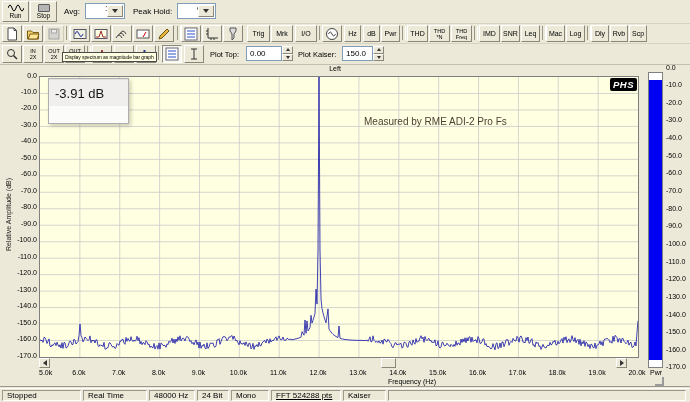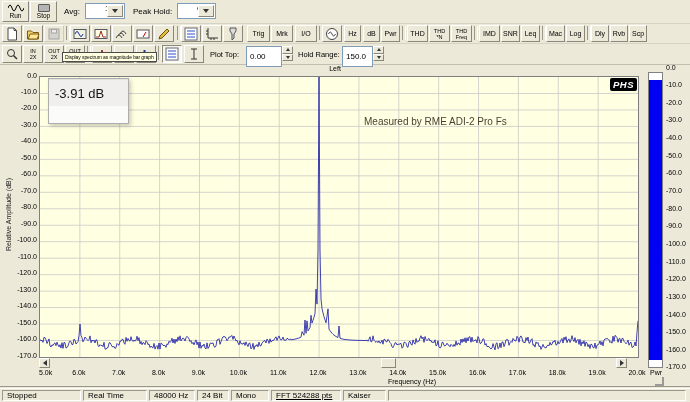--- a/index.html
+++ b/index.html
@@ -26,21 +26,21 @@
   .lbl{position:absolute;font-size:8px;top:7px}
   .lbl3{position:absolute;font-size:7.5px;top:6px}
   .combo{position:absolute;top:3px;height:16px;box-sizing:border-box;background:#fff;
         border:1px solid #7f9db9;font-size:8px;display:flex;align-items:flex-start;padding-left:19px;white-space:nowrap;overflow:hidden}
   .carr{position:absolute;right:1px;top:1px;bottom:1px;width:14px;background:#ece9d8;
         border:1px solid;border-color:#fff #8a8778 #8a8778 #fff;display:flex;align-items:center;justify-content:center}
   .tri-d{width:0;height:0;border-left:3px solid transparent;border-right:3px solid transparent;border-top:4px solid #333}
   .tri-u{width:0;height:0;border-left:3px solid transparent;border-right:3px solid transparent;border-bottom:4px solid #333}
   .tri-l{width:0;height:0;border-top:3px solid transparent;border-bottom:3px solid transparent;border-right:4px solid #333}
   .tri-r{width:0;height:0;border-top:3px solid transparent;border-bottom:3px solid transparent;border-left:4px solid #333}
-  .field{position:absolute;top:2px;height:21px;box-sizing:border-box;background:#fff;border:1px solid #7f9db9;
+  .field{position:absolute;top:2px;height:15px;box-sizing:border-box;background:#fff;border:1px solid #7f9db9;
         font-size:8px;display:flex;align-items:center;padding-left:3px}
   .spin{position:absolute;top:2px;width:11px;height:15px;display:flex;flex-direction:column}
   .spin div{flex:1;box-sizing:border-box;background:#ece9d8;border:1px solid;border-color:#fff #8a8778 #8a8778 #fff;
         display:flex;align-items:center;justify-content:center}
   .spin .tri-u{border-bottom-width:3px;border-left-width:2.5px;border-right-width:2.5px}
   .spin .tri-d{border-top-width:3px;border-left-width:2.5px;border-right-width:2.5px}
   .tooltip{position:absolute;left:62px;top:28px;z-index:40;background:#ffffe1;border:1px solid #4a4a4a;
         font-size:5px;letter-spacing:-.1px;padding:1px 2px;white-space:nowrap}
   
   #plot-svg{position:absolute;left:39px;top:76px;background:#ffffe1;border:1px solid #7f7f7f}
@@ -303,21 +303,21 @@
       <span>0.00</span>
     </div>
     <div class="spin" style="left:282px">
       <div>
           <span class="tri-u"></span>
         </div>
       <div>
           <span class="tri-d"></span>
         </div>
     </div>
-    <span class="lbl3" style="left:298px">Hold Range:</span>
+    <span class="lbl3" style="left:298px">Plot Kaiser:</span>
     <div class="field" style="left:342px;width:31px">
       <span>150.0</span>
     </div>
     <div class="spin" style="left:373px">
       <div>
           <span class="tri-u"></span>
         </div>
       <div>
           <span class="tri-d"></span>
         </div>

